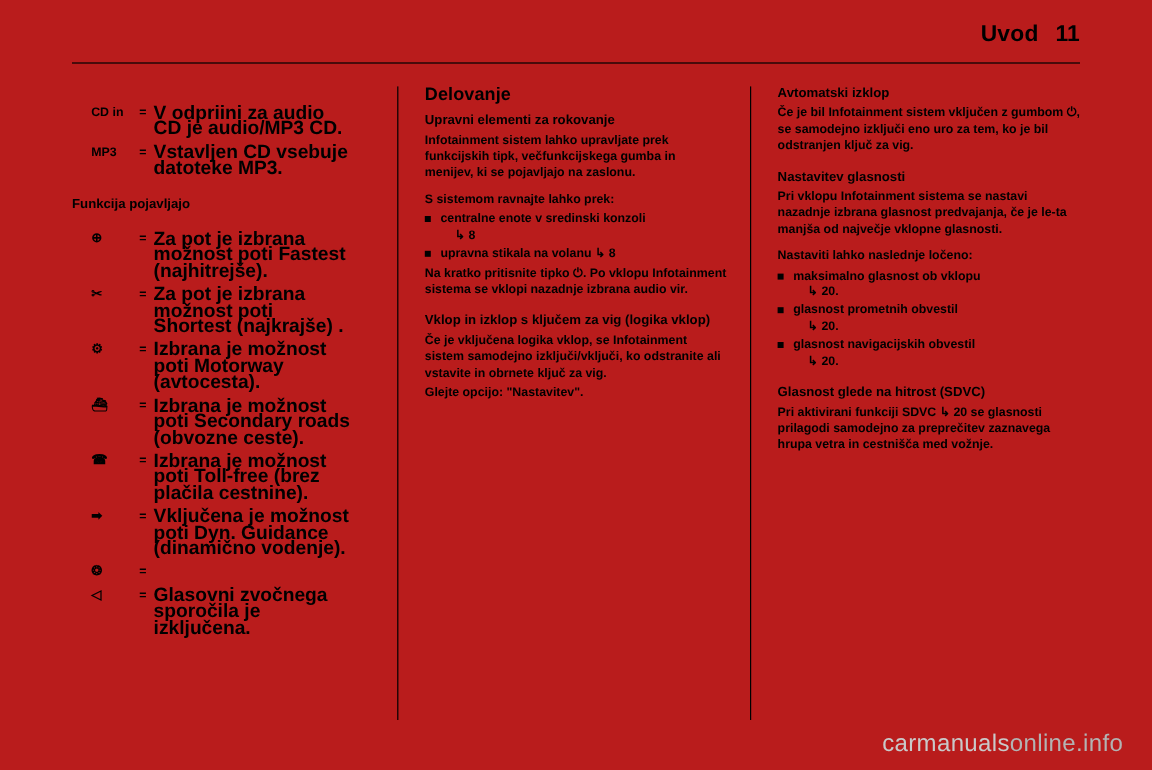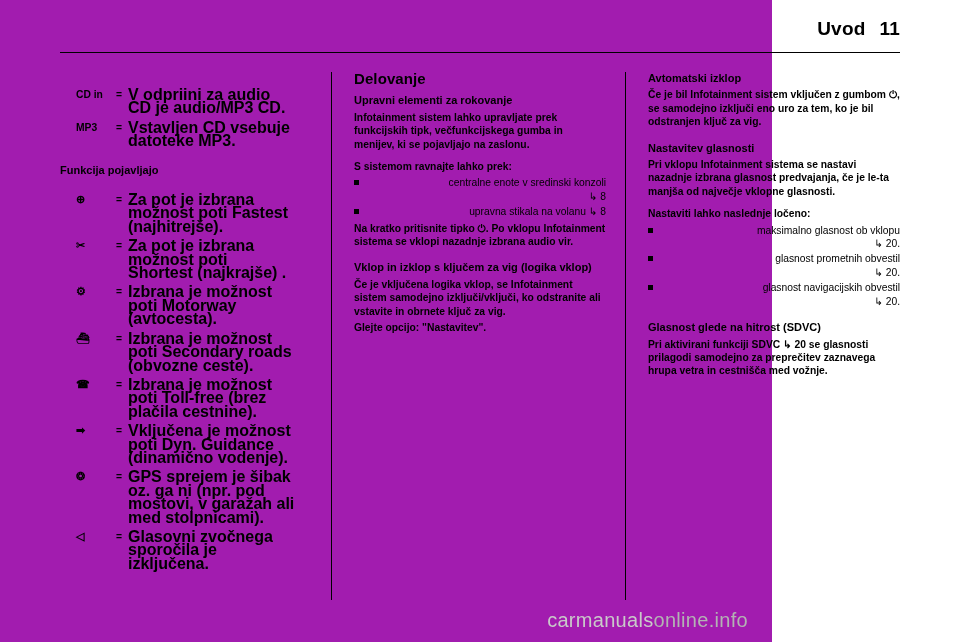--- a/index.html
+++ b/index.html
@@ -11,23 +11,23 @@
     width: 960px;
     height: 642px;
     font-family: "Liberation Sans", sans-serif;
     color: #000000;
     position: relative;
     overflow: hidden;
   }
   .page {
     position: absolute;
     left: 0; top: 0;
-    width: 772px;
+    width: 960px;
     height: 642px;
-    background: #a21caf;
+    background: #b91c1c;
   }
   
   .header {
     position: absolute;
     left: 60px;
     top: 18px;
     width: 840px;
     height: 40px;
   }
   .header-title {
@@ -132,24 +132,23 @@
   
   ul.bl {
     list-style: none;
     margin: 0 0 3px 0;
     padding: 0;
   }
   ul.bl li {
     position: relative;
     padding-left: 13px;
     margin-bottom: 2px;
-    font-weight: normal;
-    font-size: 10.3px;
-    line-height: 13.4px;
-    text-align: right;
+    font-weight: bold;
+    font-size: 10.3px;
+    line-height: 13.4px;
   }
   ul.bl li .sq {
     position: absolute;
     left: 0;
     top: 4px;
     width: 5px;
     height: 5px;
     background: #000;
   }
   .indent {
@@ -239,21 +238,20 @@
 
       <div class="defrow">
         <div class="defterm icon">➡</div>
         <div class="defeq">=</div>
         <div class="defdesc">Vključena je možnost poti Dyn. Guidance (dinamično vodenje).</div>
       </div>
 
       <div class="defrow">
         <div class="defterm icon">❂</div>
         <div class="defeq">=</div>
-        <div class="defdesc">GPS sprejem je šibak oz. ga ni (npr. pod mostovi, v garažah ali med stolpnicami).</div>
       </div>
 
       <div class="defrow">
         <div class="defterm icon">◁</div>
         <div class="defeq">=</div>
         <div class="defdesc">Glasovni zvočnega sporočila je izključena.</div>
       </div>
 
     </div>
   </div>

